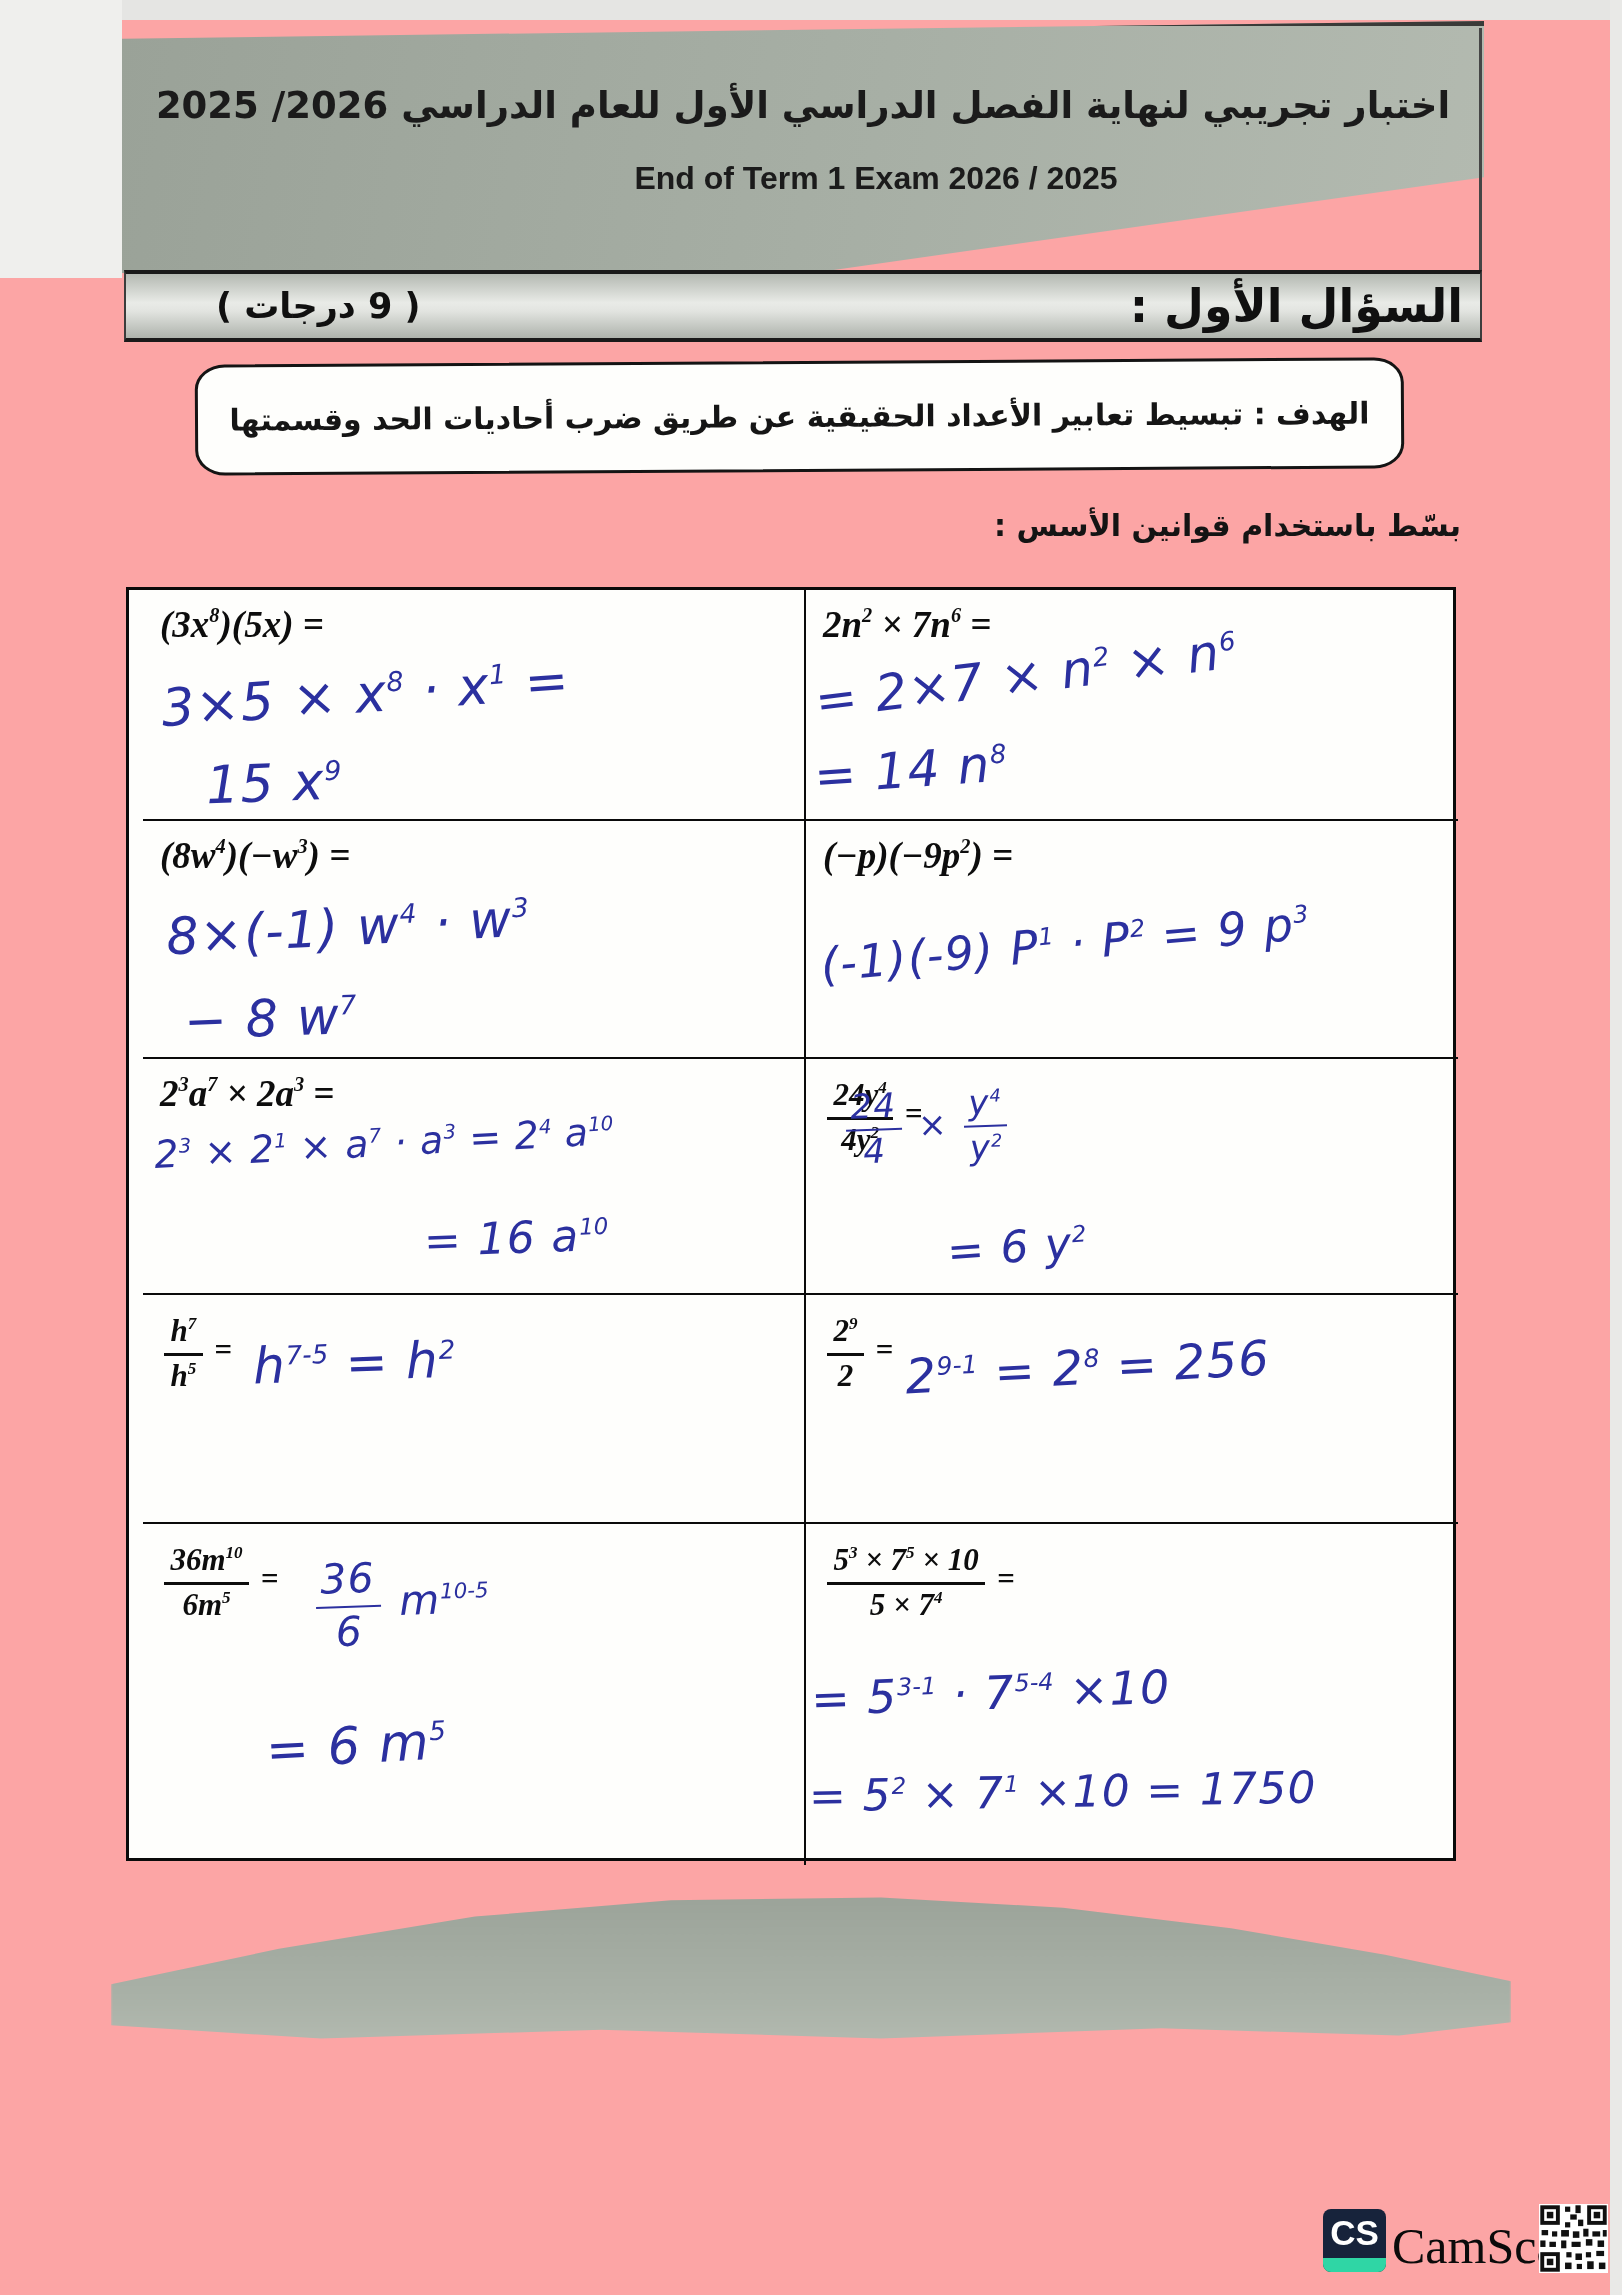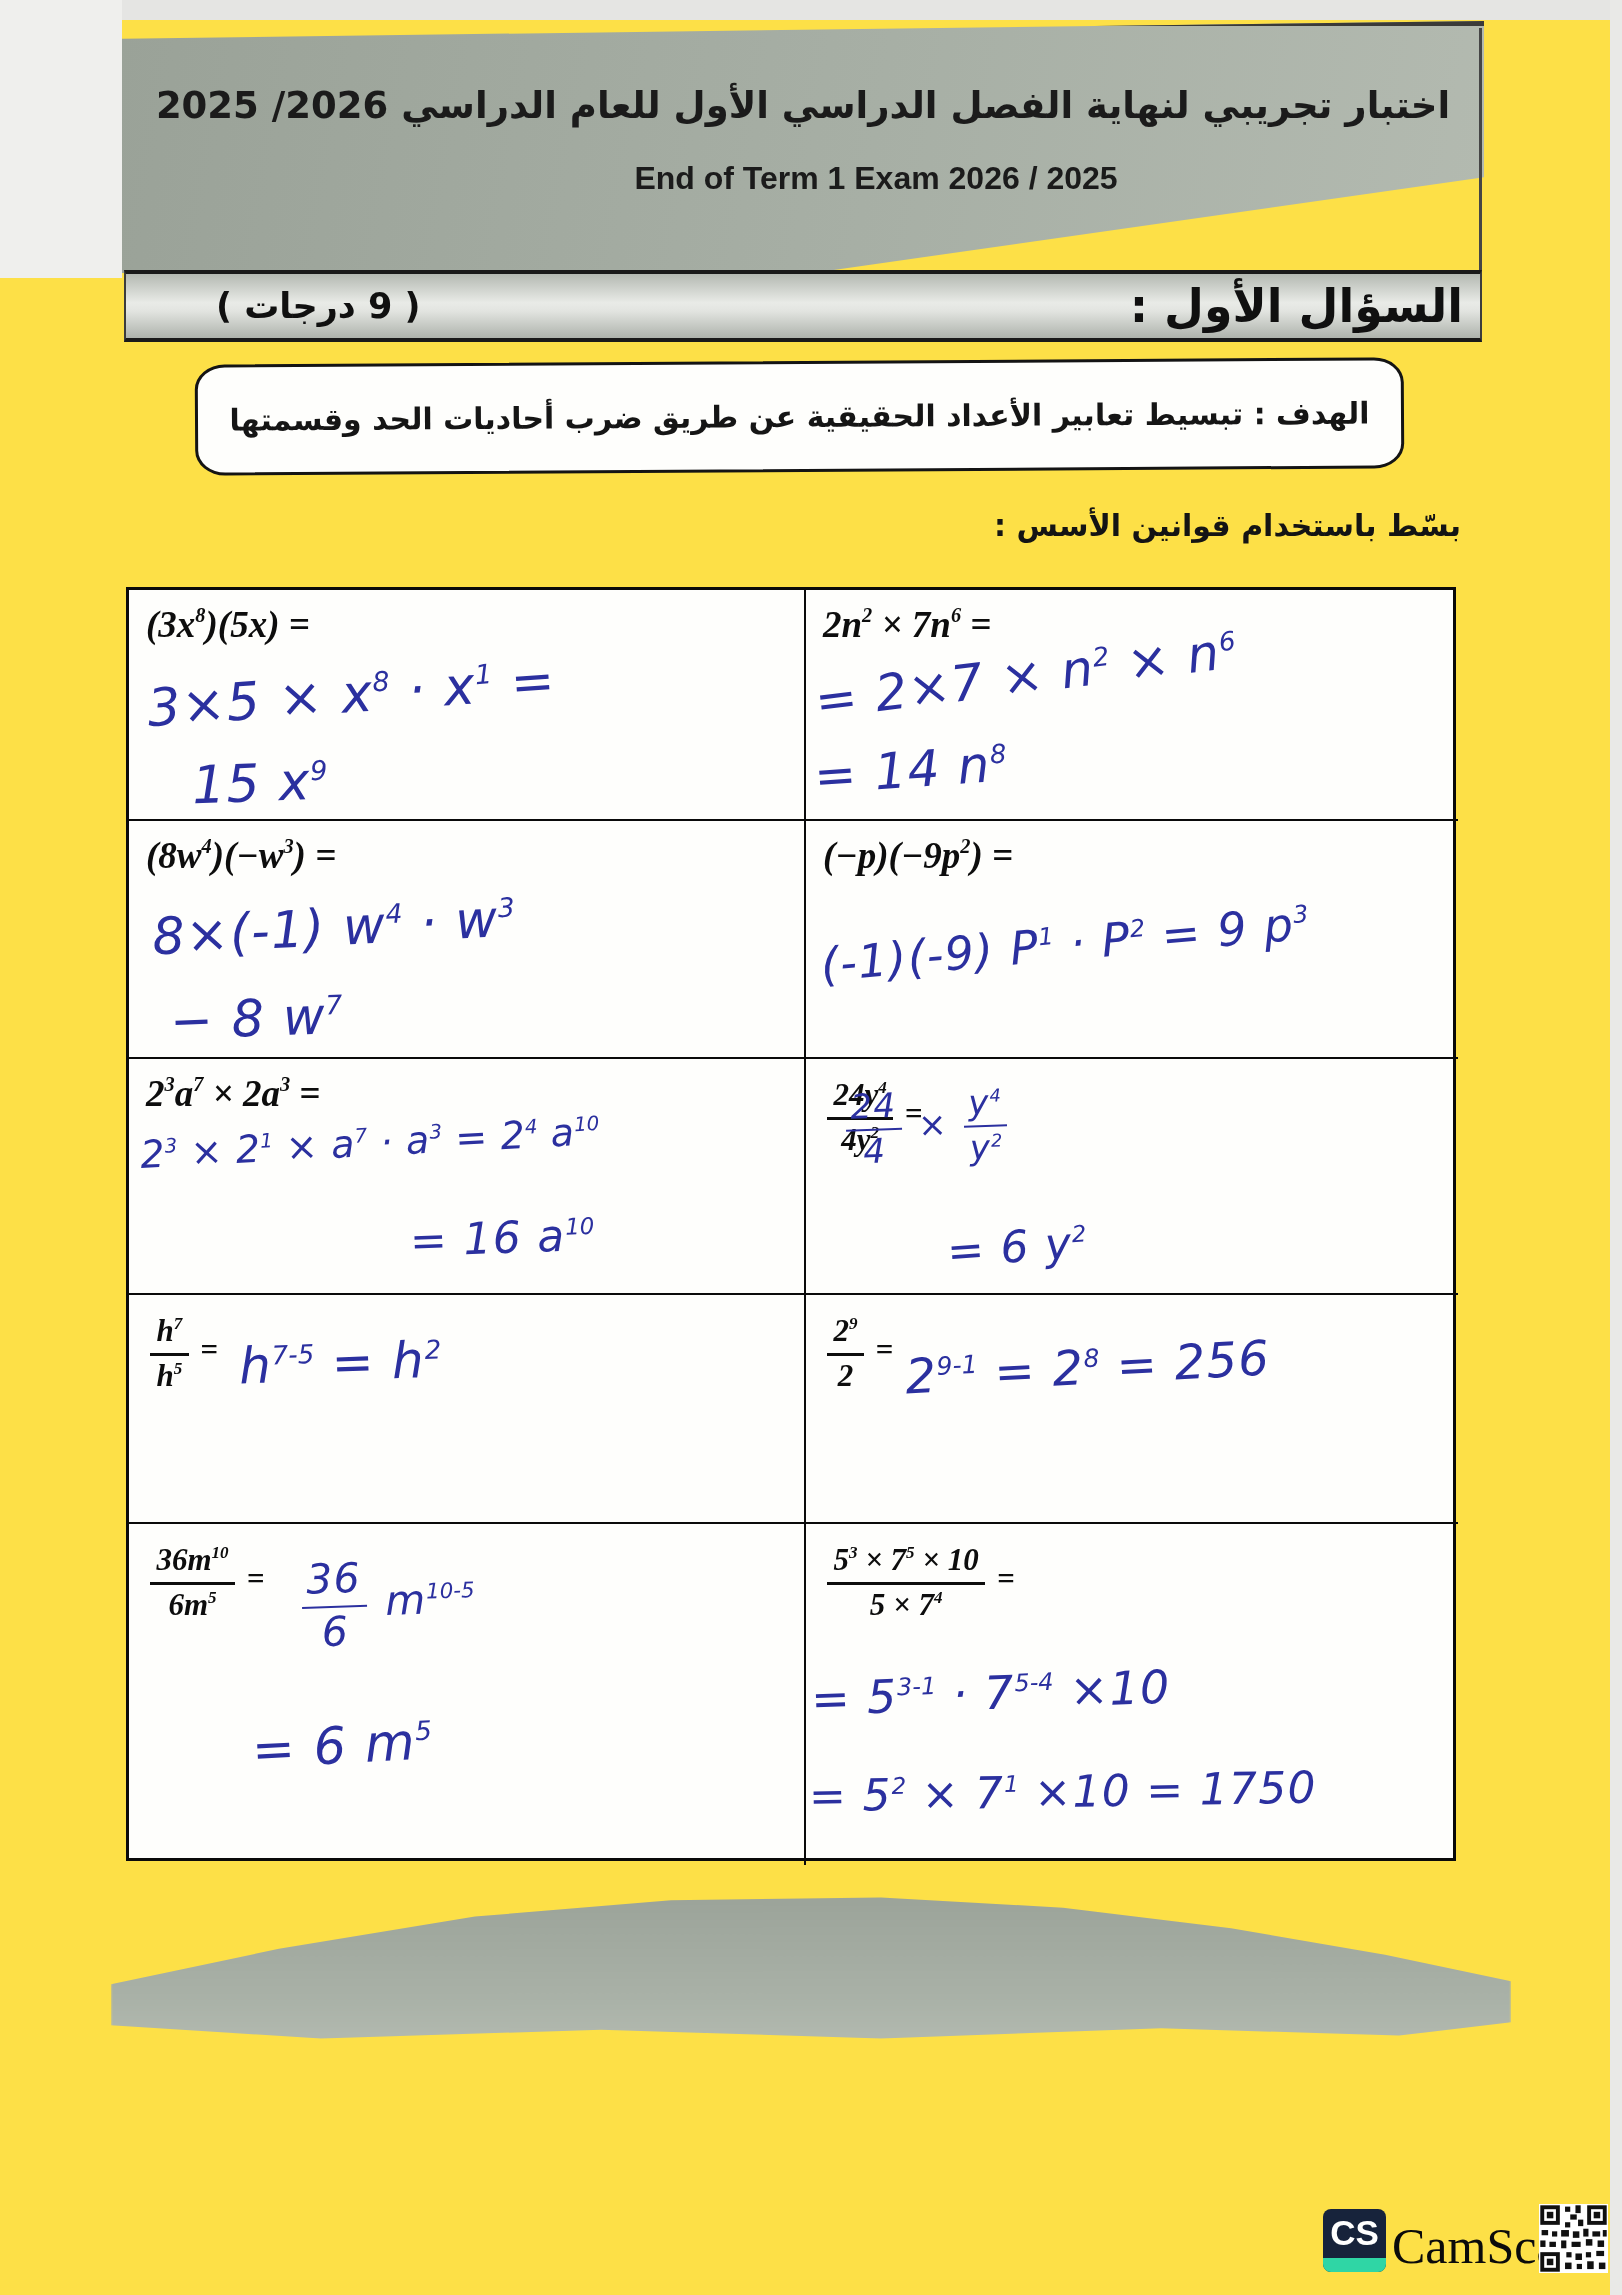--- a/index.html
+++ b/index.html
@@ -1,17 +1,17 @@
 <!DOCTYPE html>
 <html style="font-size:10.5px"><head>
 <meta charset="utf-8">
 <style>
   *{box-sizing:border-box;margin:0;padding:0;}
   body{margin:0;background:#ffffff;font-family:"DejaVu Sans",sans-serif;}
-  .page{position:relative;width:1622px;height:2295px;background:#fde047;overflow:hidden;--ink:#2b309f;}
+  .page{position:relative;width:1622px;height:2295px;background:#fca5a5;overflow:hidden;--ink:#2b309f;}
 
   
   .scan-top{position:absolute;left:0;top:0;width:100%;height:19.6px;background:#e5e5e3;}
   .scan-topleft{position:absolute;left:0;top:0;width:122px;height:278px;background:#efefed;}
   .scan-right{position:absolute;right:0;top:0;width:11.8px;height:100%;background:#e9e9e7;}
 
   
   .header-shape{position:absolute;left:122px;top:21px;width:1362px;height:252px;
     background:
       linear-gradient(180deg,#3a3a38 0,#3a3a38 4.6px,rgba(0,0,0,0) 4.6px),
@@ -36,21 +36,21 @@
   .goal-text{font-size:30px;font-weight:bold;color:#151515;white-space:nowrap;}
 
   
   .instruction{position:absolute;right:161px;top:508px;font-size:30px;font-weight:bold;color:#141414;}
 
   
   .exam-table{position:absolute;left:126px;top:587px;width:1330px;height:1274px;display:grid;
     grid-template-columns:677px 652px;grid-template-rows:231px 238px 236px 229px 341px;
     border:3.3px solid #0a0a0a;background:#fefefc;}
   .cell{position:relative;border-bottom:2.6px solid #0a0a0a;}
-  .cell.left{border-right:2.6px solid #0a0a0a;}
+  .cell.left{border-right:2.6px solid #0a0a0a;margin-left:14px;}
   .cell.last{border-bottom:none;}
 
   .problem{position:absolute;top:13px;left:17px;font-family:"Liberation Serif",serif;font-style:italic;
     font-weight:bold;font-size:37px;color:#0d0d0d;white-space:nowrap;}
   .problem.pfrac{font-size:31px;top:17px;}
 
   .frac{display:inline-flex;flex-direction:column;align-items:center;vertical-align:middle;margin:0 3.9px;line-height:1.15;}
   .frac .num{border-bottom:3.3px solid currentColor;padding:1.3px 6.5px 3.9px;}
   .frac .den{padding:2.6px 6.5px 0;}
   sup{font-size:55%;line-height:0;vertical-align:baseline;position:relative;top:-0.75em;letter-spacing:0;}

